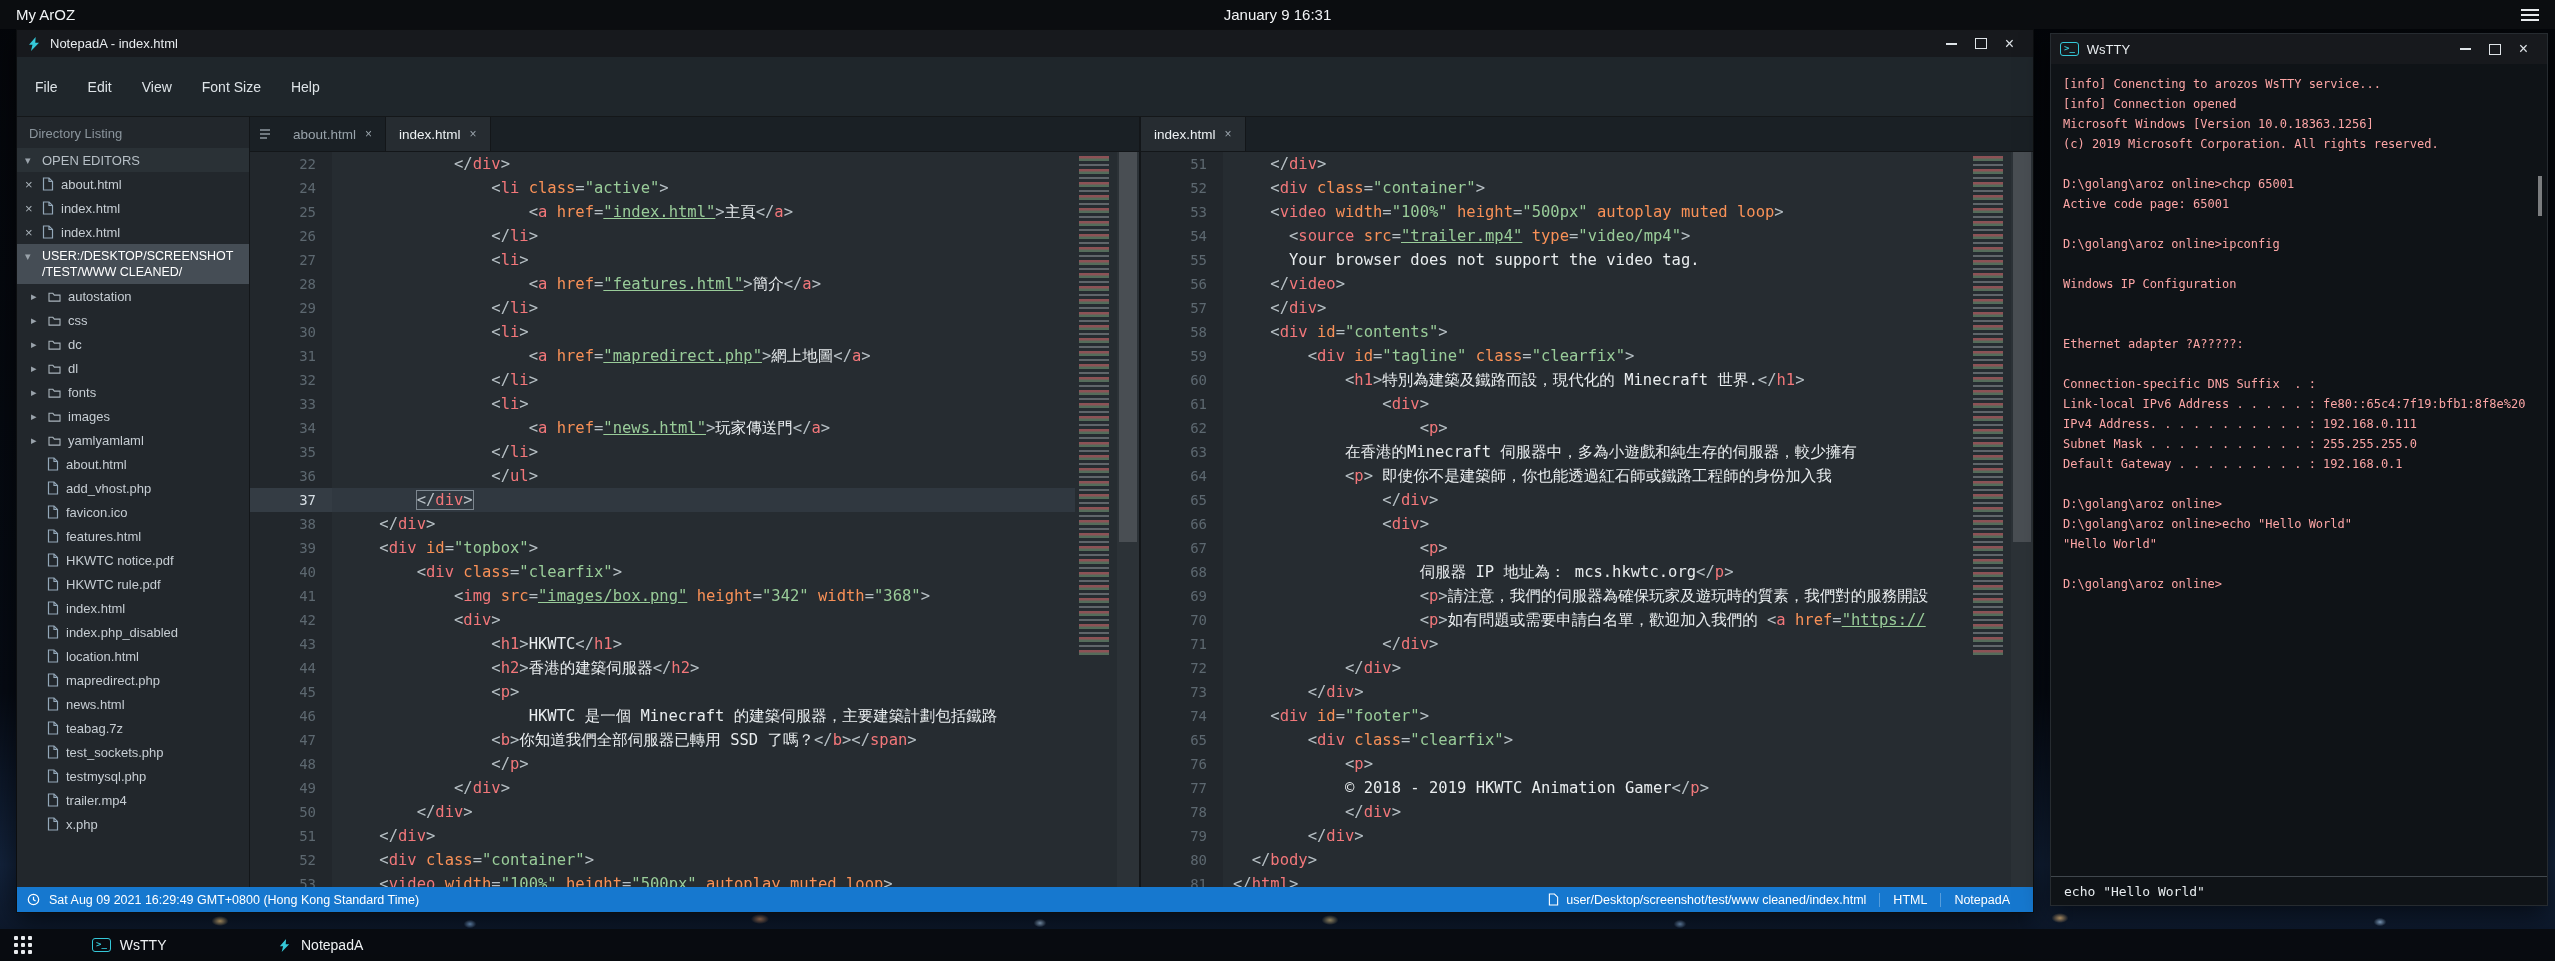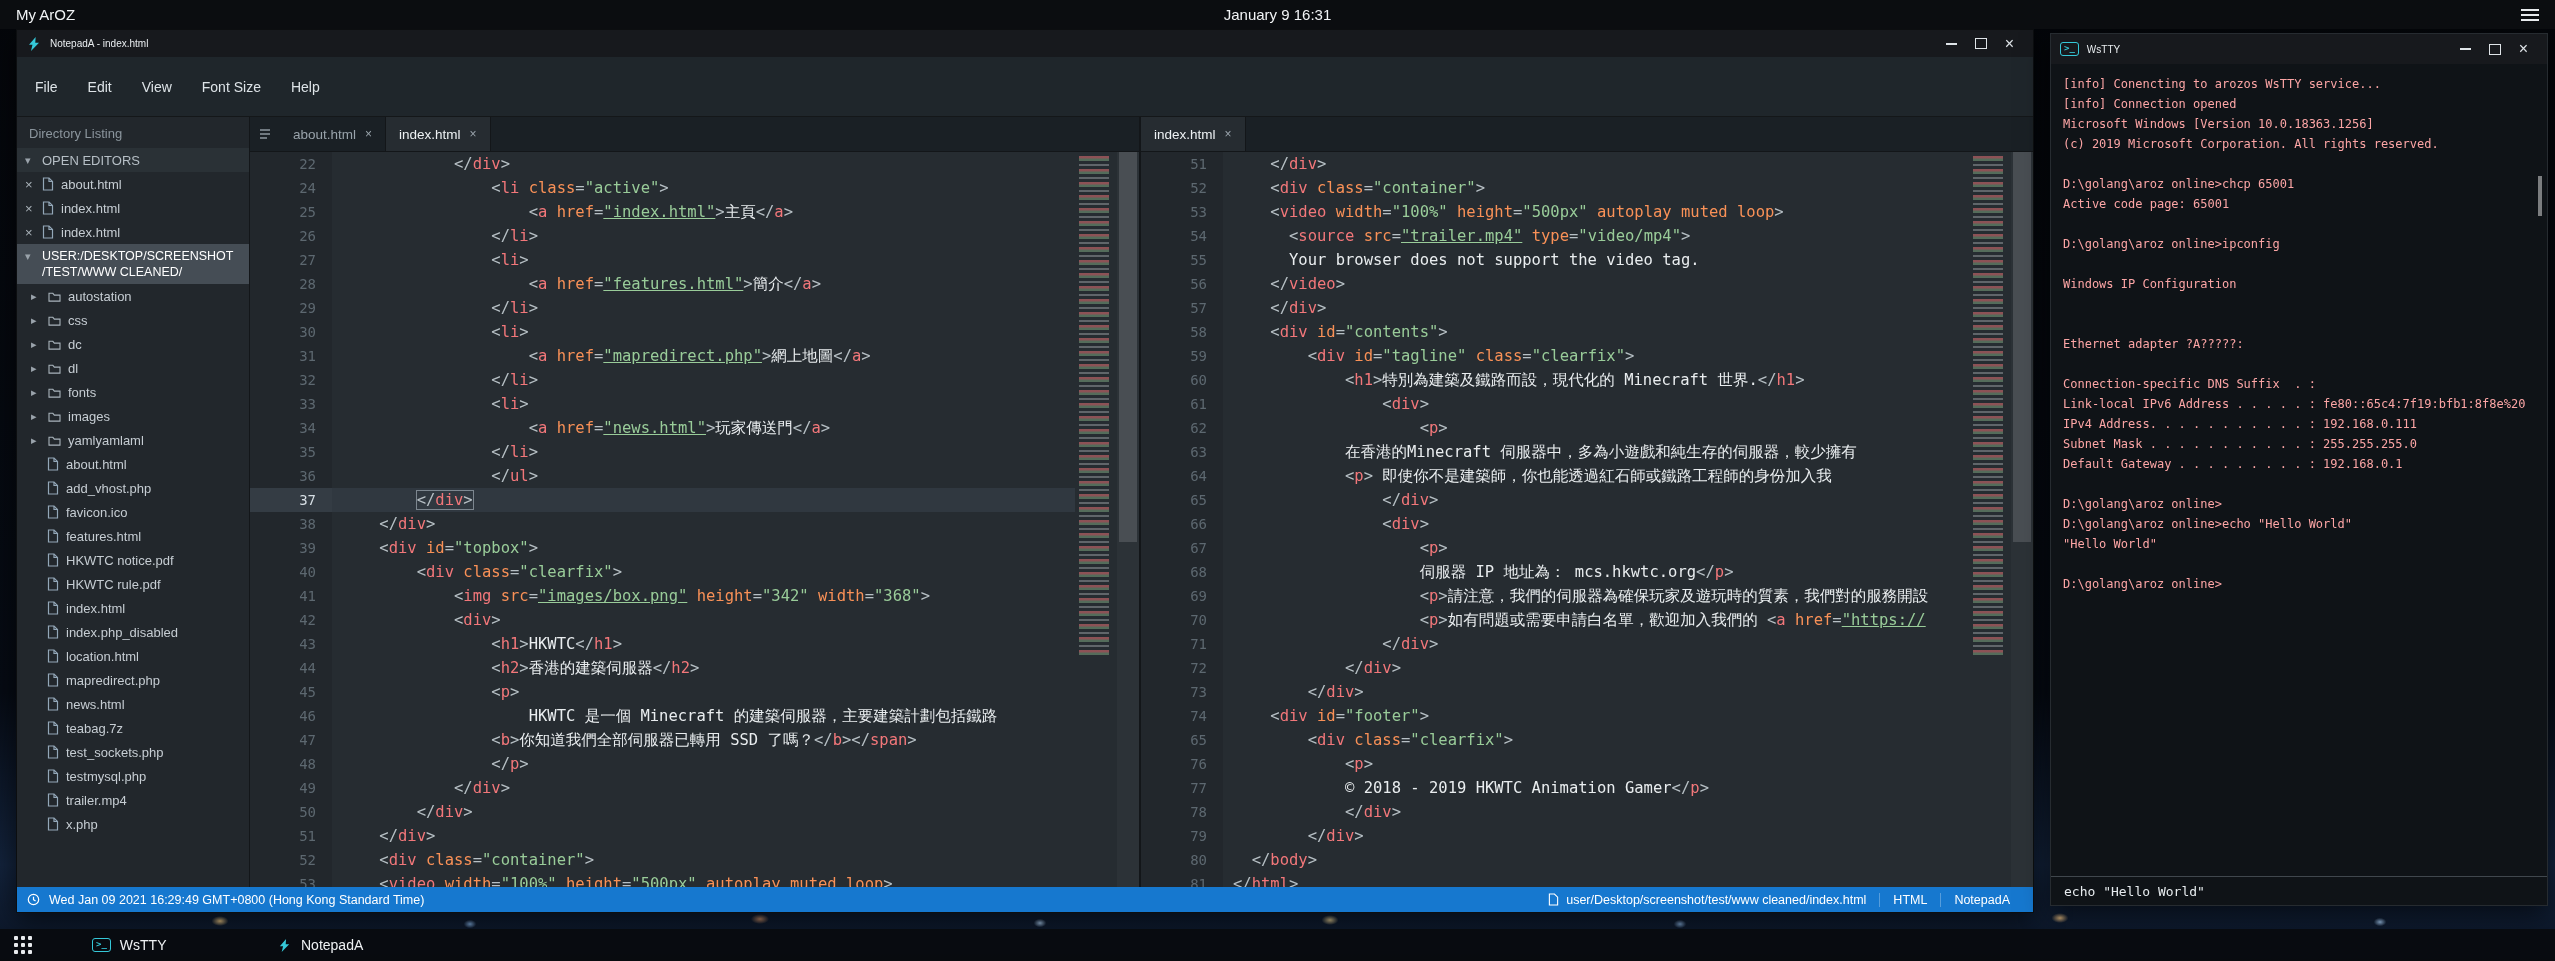--- a/index.html
+++ b/index.html
@@ -22,21 +22,21 @@
   .topbar .clock{position:absolute;left:50%;transform:translateX(-50%);}
   .burger{position:absolute;right:16px;top:9px;width:18px;display:flex;flex-direction:column;gap:3px;}
   .burger i{height:2px;background:#e8ebee;display:block;}
   
   .win{position:absolute;background:#262c31;border:1px solid #0c0e10;
     box-shadow:0 8px 26px rgba(0,0,0,.6);display:flex;flex-direction:column;box-sizing:border-box;}
   #np{left:16px;top:29px;width:2018px;height:884px;z-index:10;}
   #tty{left:2050px;top:33px;width:498px;height:873px;z-index:20;background:#0f1317;border:1px solid #262b30;}
   .titlebar{height:27px;background:#17191d;display:flex;align-items:center;padding:0 9px;gap:8px;flex:none;}
   #tty .titlebar{height:30px;}
-  .titlebar .ttl{font-size:10px;color:#e9edf0;}
+  .titlebar .ttl{font-size:13px;color:#e9edf0;}
   .wctrl{margin-left:auto;display:flex;}
   .wc{width:29px;height:27px;display:flex;align-items:center;justify-content:center;color:#dfe4e8;font-size:16px;}
   .ic-min{width:11px;height:2px;background:currentColor;display:block;}
   .ic-max{width:10px;height:9px;border:1.5px solid currentColor;display:block;}
   
   .menubar{height:27px;background:#1f262b;display:flex;align-items:center;gap:30px;padding:16px 18px;
     font-size:14px;color:#dde3e7;flex:none;border-bottom:1px solid #141719;}
   .npbody{flex:1;display:flex;min-height:0;}
   .sidebar{width:232px;background:#22272c;border-right:1px solid #131619;font-size:13px;
     color:#c6cdd3;overflow:hidden;flex:none;}
@@ -455,21 +455,21 @@
           </div>
         </div>
       </section>
     </div>
   </div>
   <div class="statusbar">
     <svg width="13" height="13" viewBox="0 0 14 14">
         <circle cx="7" cy="7" r="5.6" fill="none" stroke="#fff" stroke-width="1.3"></circle>
         <path d="M7 4v3.2l2.2 1.3" fill="none" stroke="#fff" stroke-width="1.3"></path>
       </svg>
-    <span>Wed Jan 09 2021 16:29:49 GMT+0800 (Hong Kong Standard Time)</span>
+    <span>Sat Aug 09 2021 16:29:49 GMT+0800 (Hong Kong Standard Time)</span>
     <span class="right">
       <span class="sb-item">
         <svg width="11" height="13" viewBox="0 0 12 14">
             <path d="M1.5 1h5.5l3.5 3.5V13H1.5z" fill="none" stroke="#fff" stroke-width="1.2"></path>
           </svg>
         <span>user/Desktop/screenshot/test/www cleaned/index.html</span>
       </span>
       <span class="sb-item">HTML</span>
       <span class="sb-item">NotepadA</span>
     </span>

